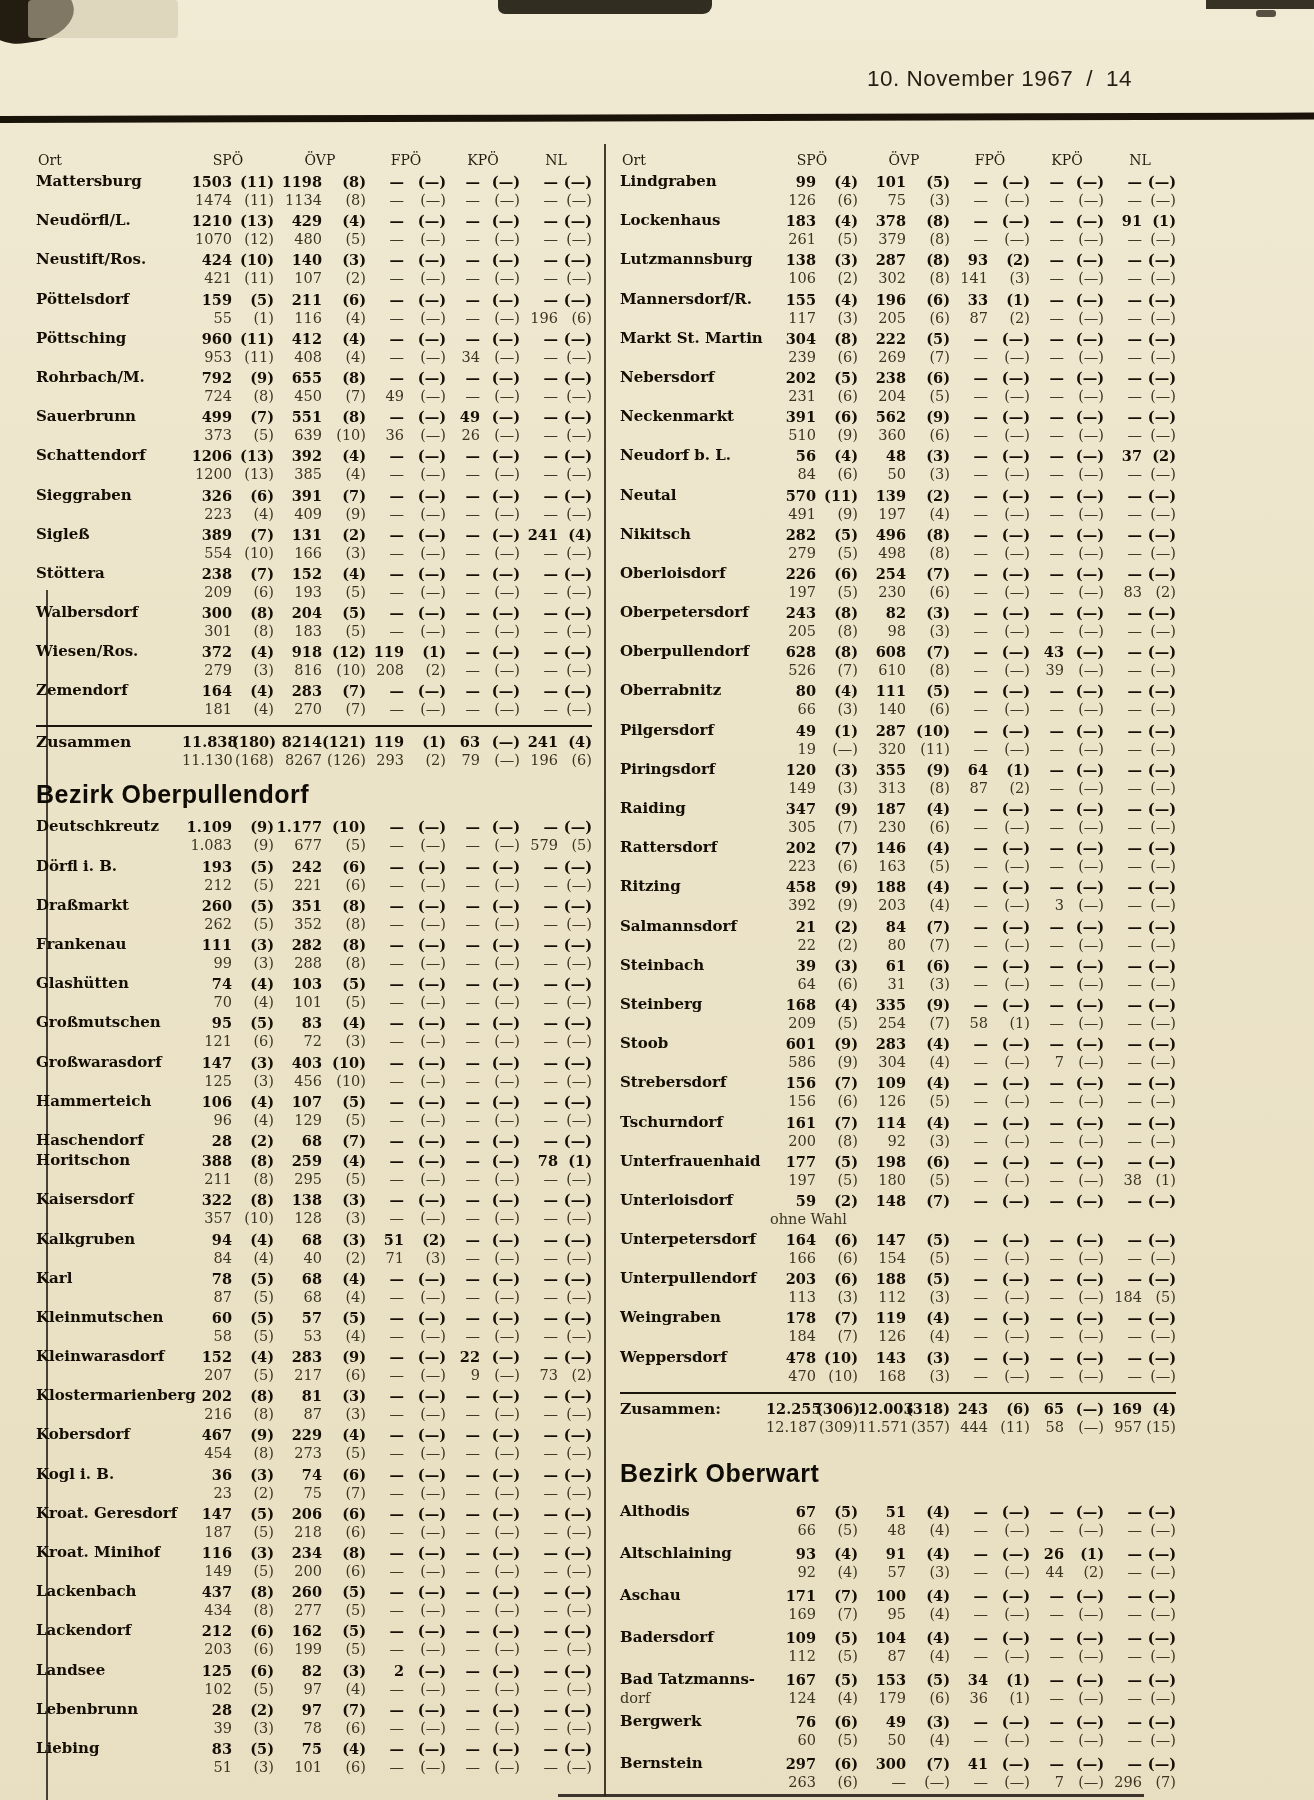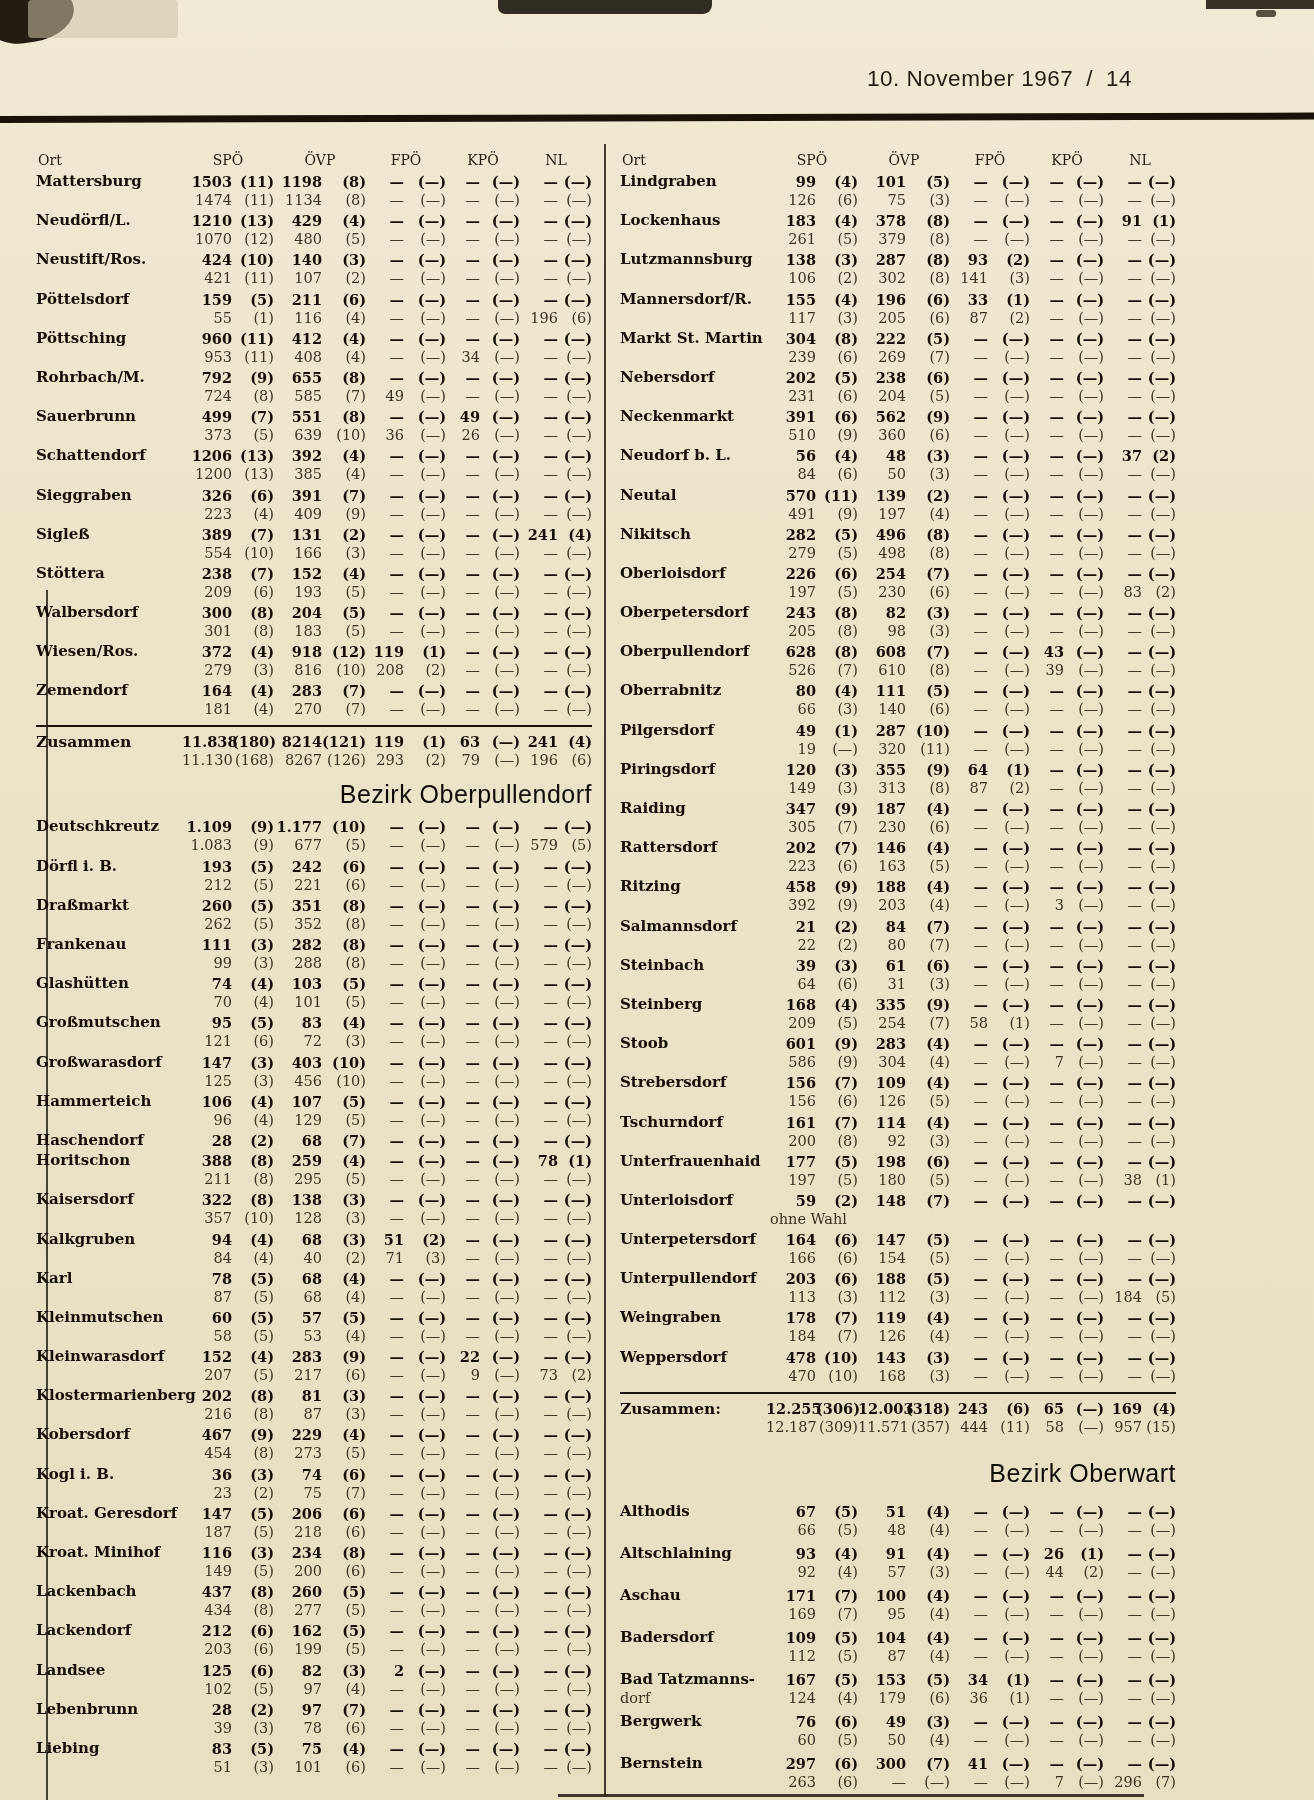--- a/index.html
+++ b/index.html
@@ -30,22 +30,22 @@
   .line{display:grid;grid-template-columns:146px 50px 42px 48px 44px 38px 42px 34px 40px 38px 34px;
     height:19px;line-height:19px;font-size:14.5px;white-space:nowrap;}
   .c{text-align:right;}
   .c.name{text-align:left;overflow:visible;}
   .l1{font-weight:700;color:#150e05;}
   .l1 .name{font-size:15px;}
   .l2{color:#3b3322;}
   .munic{margin-bottom:1.2px;}
   .rule{border-top:2.5px solid #1c150b;margin:6px 0 5px;}
   .total .l1 .name{font-weight:700;font-size:15.5px;}
-  .sectitle{font-family:"Liberation Sans",sans-serif;font-weight:400;font-size:25px;
-    text-align:right;color:#0f0c06;margin:10px 0 8px;letter-spacing:.5px;}
+  .sectitle{font-family:"Liberation Sans",sans-serif;font-weight:700;font-size:25px;
+    text-align:left;color:#0f0c06;margin:10px 0 8px;letter-spacing:.5px;}
   .col.right .sectitle{margin:22px 0 14px;}
   .secrows.spaced .munic{margin-bottom:4px;}
   .note{grid-column:2 / span 4;text-align:left;padding-left:4px;color:#3b3322;font-weight:400;}
 </style>
 </head>
 <body>
 
 <div class="page">
   <div class="artifact a1"></div>
   <div class="artifact a2"></div>
@@ -222,21 +222,21 @@
             <span class="c v">(—)</span>
             <span class="c v">—</span>
             <span class="c v">(—)</span>
             <span class="c v">—</span>
             <span class="c v">(—)</span>
           </div>
           <div class="line l2">
             <span class="c name"></span>
             <span class="c v">724</span>
             <span class="c v">(8)</span>
-            <span class="c v">585</span>
+            <span class="c v">450</span>
             <span class="c v">(7)</span>
             <span class="c v">49</span>
             <span class="c v">(—)</span>
             <span class="c v">—</span>
             <span class="c v">(—)</span>
             <span class="c v">—</span>
             <span class="c v">(—)</span>
           </div>
         </div>
         <div class="munic">

